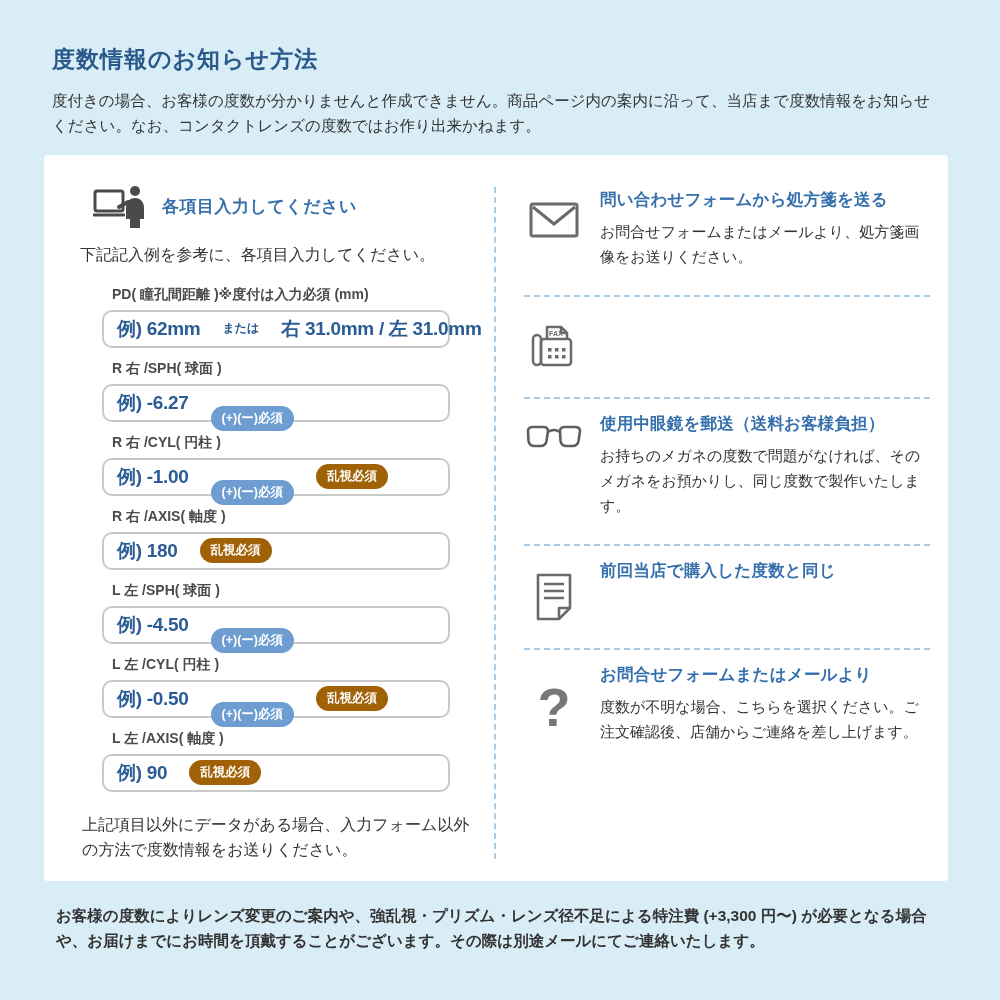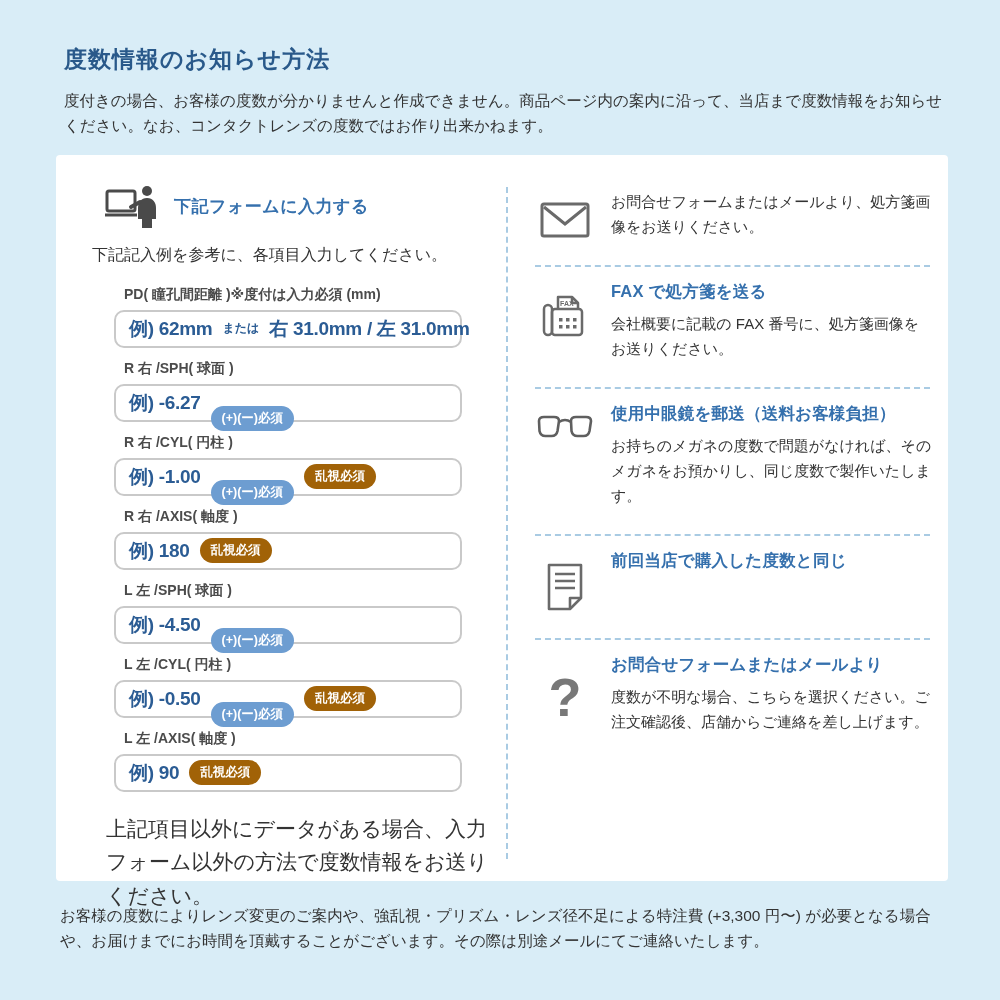--- a/index.html
+++ b/index.html
@@ -3,21 +3,21 @@
 <meta charset="utf-8">
 <style>
   html,body{margin:0;padding:0;}
   body{
     width:1000px;height:1000px;
     background:#d9edf7;
     font-family:"Liberation Sans","DejaVu Sans",sans-serif;
     color:#333;
     overflow:hidden;
   }
-  .wrap{padding:44px 52px 0 56px;}
+  .wrap{padding:44px 52px 0 44px;}
 
   .page-title{
     margin:0 0 0 8px;
     font-size:23px;font-weight:bold;
     color:#29598a;letter-spacing:1px;
   }
   .intro{
     margin:14px 8px 0 8px;
     font-size:15.5px;line-height:1.6;color:#333;
     width:888px;
@@ -41,43 +41,44 @@
   .form-header{display:flex;align-items:center;gap:16px;margin-left:12px;height:44px;}
   .form-heading{font-size:17px;font-weight:bold;color:#3570ad;letter-spacing:0.5px;}
   .instruction{margin-top:16px;font-size:16px;color:#333;}
 
   .field{margin-top:12px;}
   .field.first{margin-top:20px;}
   .field-label{margin:0 0 6px 32px;font-size:14px;font-weight:bold;color:#4b4b4b;}
   .field-box{
     margin-left:22px;width:348px;height:38px;box-sizing:border-box;
     border:2px solid #c9c9c9;border-radius:10px;background:#fff;
-    display:flex;align-items:center;padding:0 8px 0 13px;gap:10px;
+    display:flex;align-items:center;padding:0 8px 0 13px;gap:22px;
   }
   .ex{font-size:19px;font-weight:bold;color:#2b5c94;letter-spacing:-0.3px;white-space:nowrap;}
   .ex-mid{font-size:12px;font-weight:bold;color:#2b5c94;white-space:nowrap;}
   .badge{font-size:12.5px;font-weight:bold;color:#fff;padding:4px 11px;border-radius:999px;white-space:nowrap;}
   .badge.blue{background:#6d9dd1;margin-top:32px;}
   .badge.orange{background:#a16207;}
-  .note{margin:20px 0 0 14px;font-size:21px;color:#333;line-height:1.6;width:396px;}
+  .note{margin:20px 0 0 2px;font-size:16px;color:#333;line-height:1.6;width:396px;}
 
   
   .col-right{flex:1;box-sizing:border-box;padding:20px 14px 0 30px;}
   .method{display:flex;gap:16px;padding:14px 0 26px;}
   .method-icon{width:60px;flex:0 0 60px;display:flex;justify-content:center;align-items:flex-start;padding-top:12px;color:#6a6a6a;}
   .method-text{width:323px;}
   .method-heading{font-size:16.5px;font-weight:bold;color:#3570ad;margin-bottom:8px;letter-spacing:0.2px;}
   .method-body{font-size:15px;line-height:1.67;color:#333;}
   .h-divider{border-top:2px dashed #a9cbe3;margin-right:4px;}
   .qmark{font-size:54px;font-weight:bold;color:#787878;line-height:1;margin-top:4px;}
 
   .footer{
-    margin:22px 8px 0 4px;
+    margin:22px 8px 0 12px;
     font-size:15.5px;line-height:1.65;color:#333;
     width:896px;
+    font-weight:bold;
   }
 
   svg{display:block;}
 </style>
 </head>
 <body>
 
 <div class="wrap">
 
   <h1 class="page-title">度数情報のお知らせ方法</h1>
@@ -91,21 +92,21 @@
       <div class="form-header">
         <span>
           <svg width="54" height="44" viewBox="0 0 54 44">
             <rect x="3" y="6" width="28" height="20" rx="2" fill="none" stroke="#4a4a4a" stroke-width="3"></rect>
             <path d="M1 30 h32" stroke="#4a4a4a" stroke-width="3" fill="none"></path>
             <circle cx="43" cy="6" r="5" fill="#4a4a4a"></circle>
             <path d="M43 13 c-6 0 -9 4.5 -9 10 v11 h4 v9 h10 v-9 h4 v-11 c0 -5.5 -3 -10 -9 -10 z" fill="#4a4a4a"></path>
             <path d="M36 17 L27 22" stroke="#4a4a4a" stroke-width="4" stroke-linecap="round"></path>
           </svg>
         </span>
-        <span class="form-heading">下記フォームに入力する</span>
+        <span class="form-heading">各項目入力してください</span>
       </div>
 
       <div class="instruction">下記記入例を参考に、各項目入力してください。</div>
 
       <div class="field first">
         <div class="field-label">PD( 瞳孔間距離 )※度付は入力必須 (mm)</div>
         <div class="field-box">
           <span class="ex">例) 62mm</span>
           <span class="ex-mid">または</span>
           <span class="ex">右 31.0mm / 左 31.0mm</span>
@@ -168,20 +169,21 @@
     <div class="col-right">
 
       <div class="method">
         <div class="method-icon">
           <svg width="50" height="38" viewBox="0 0 50 38">
             <rect x="2" y="3" width="46" height="32" rx="2" fill="none" stroke="#6a6a6a" stroke-width="3"></rect>
             <path d="M4 6 L25 23 L46 6" fill="none" stroke="#6a6a6a" stroke-width="3"></path>
           </svg>
         </div>
         <div class="method-text">
+          <div class="method-heading">問い合わせフォームから処方箋を送る</div>
           <div class="method-body">お問合せフォームまたはメールより、処方箋画像をお送りください。</div>
         </div>
       </div>
       <div class="h-divider"></div>
 
       <div class="method">
         <div class="method-icon">
           <svg width="48" height="48" viewBox="0 0 48 48">
             <path d="M17 16 V4 h14 l6 6 v6" fill="none" stroke="#6a6a6a" stroke-width="2.5" stroke-linejoin="round"></path>
             <path d="M31 4 v6 h6" fill="none" stroke="#6a6a6a" stroke-width="2.5" stroke-linejoin="round"></path>
@@ -191,24 +193,20 @@
             <g fill="#6a6a6a">
               <rect x="18" y="25" width="3.5" height="3.5"></rect>
                 <rect x="25" y="25" width="3.5" height="3.5"></rect>
                 <rect x="32" y="25" width="3.5" height="3.5"></rect>
               <rect x="18" y="32" width="3.5" height="3.5"></rect>
                 <rect x="25" y="32" width="3.5" height="3.5"></rect>
                 <rect x="32" y="32" width="3.5" height="3.5"></rect>
             </g>
           </svg>
         </div>
-        <div class="method-text">
-          <div class="method-heading">FAX で処方箋を送る</div>
-          <div class="method-body">会社概要に記載の FAX 番号に、処方箋画像をお送りください。</div>
-        </div>
       </div>
       <div class="h-divider"></div>
 
       <div class="method">
         <div class="method-icon">
           <svg width="58" height="26" viewBox="0 0 58 26">
             <path d="M3 6 q0 -4 5 -4 h10 q5 0 5 4 l-1.5 10 q-1 5 -6 5 h-6 q-5 0 -6 -5 z" fill="none" stroke="#5f5f5f" stroke-width="2.6" stroke-linejoin="round"></path>
             <path d="M35 6 q0 -4 5 -4 h10 q5 0 5 4 l-1.5 10 q-1 5 -6 5 h-6 q-5 0 -6 -5 z" fill="none" stroke="#5f5f5f" stroke-width="2.6" stroke-linejoin="round"></path>
             <path d="M23 7 q6 -4 12 0" fill="none" stroke="#5f5f5f" stroke-width="2.6"></path>
           </svg>

